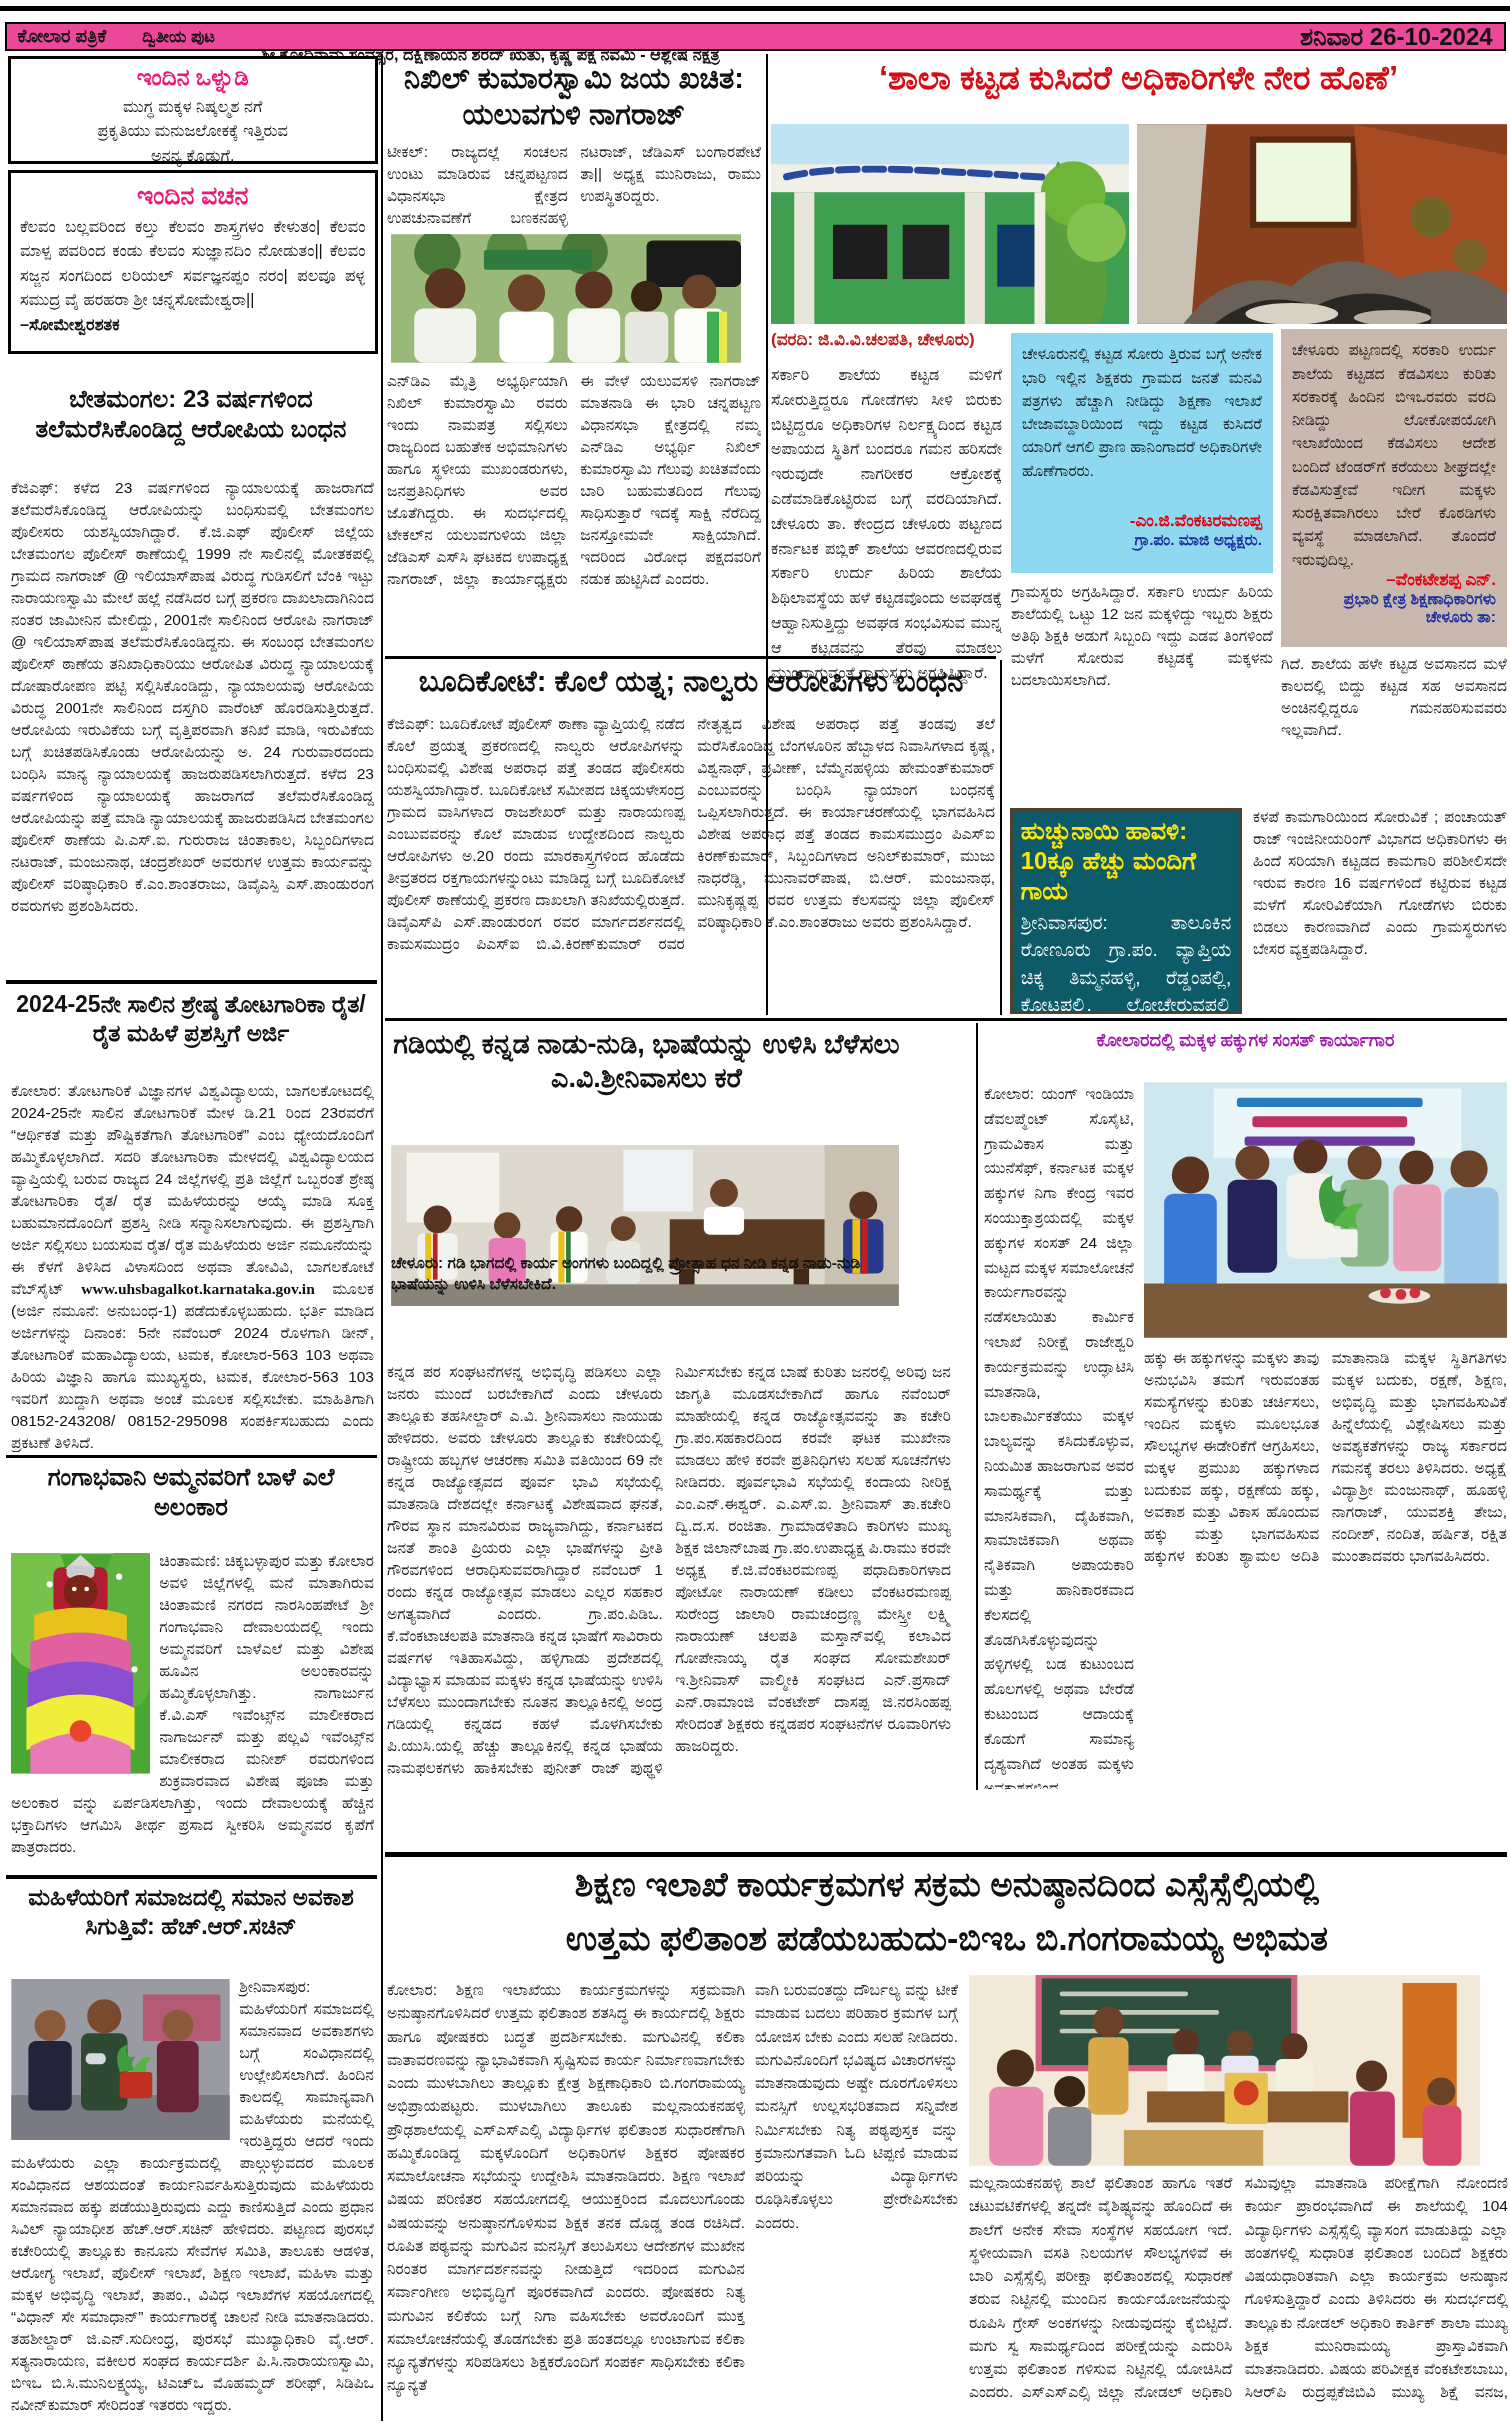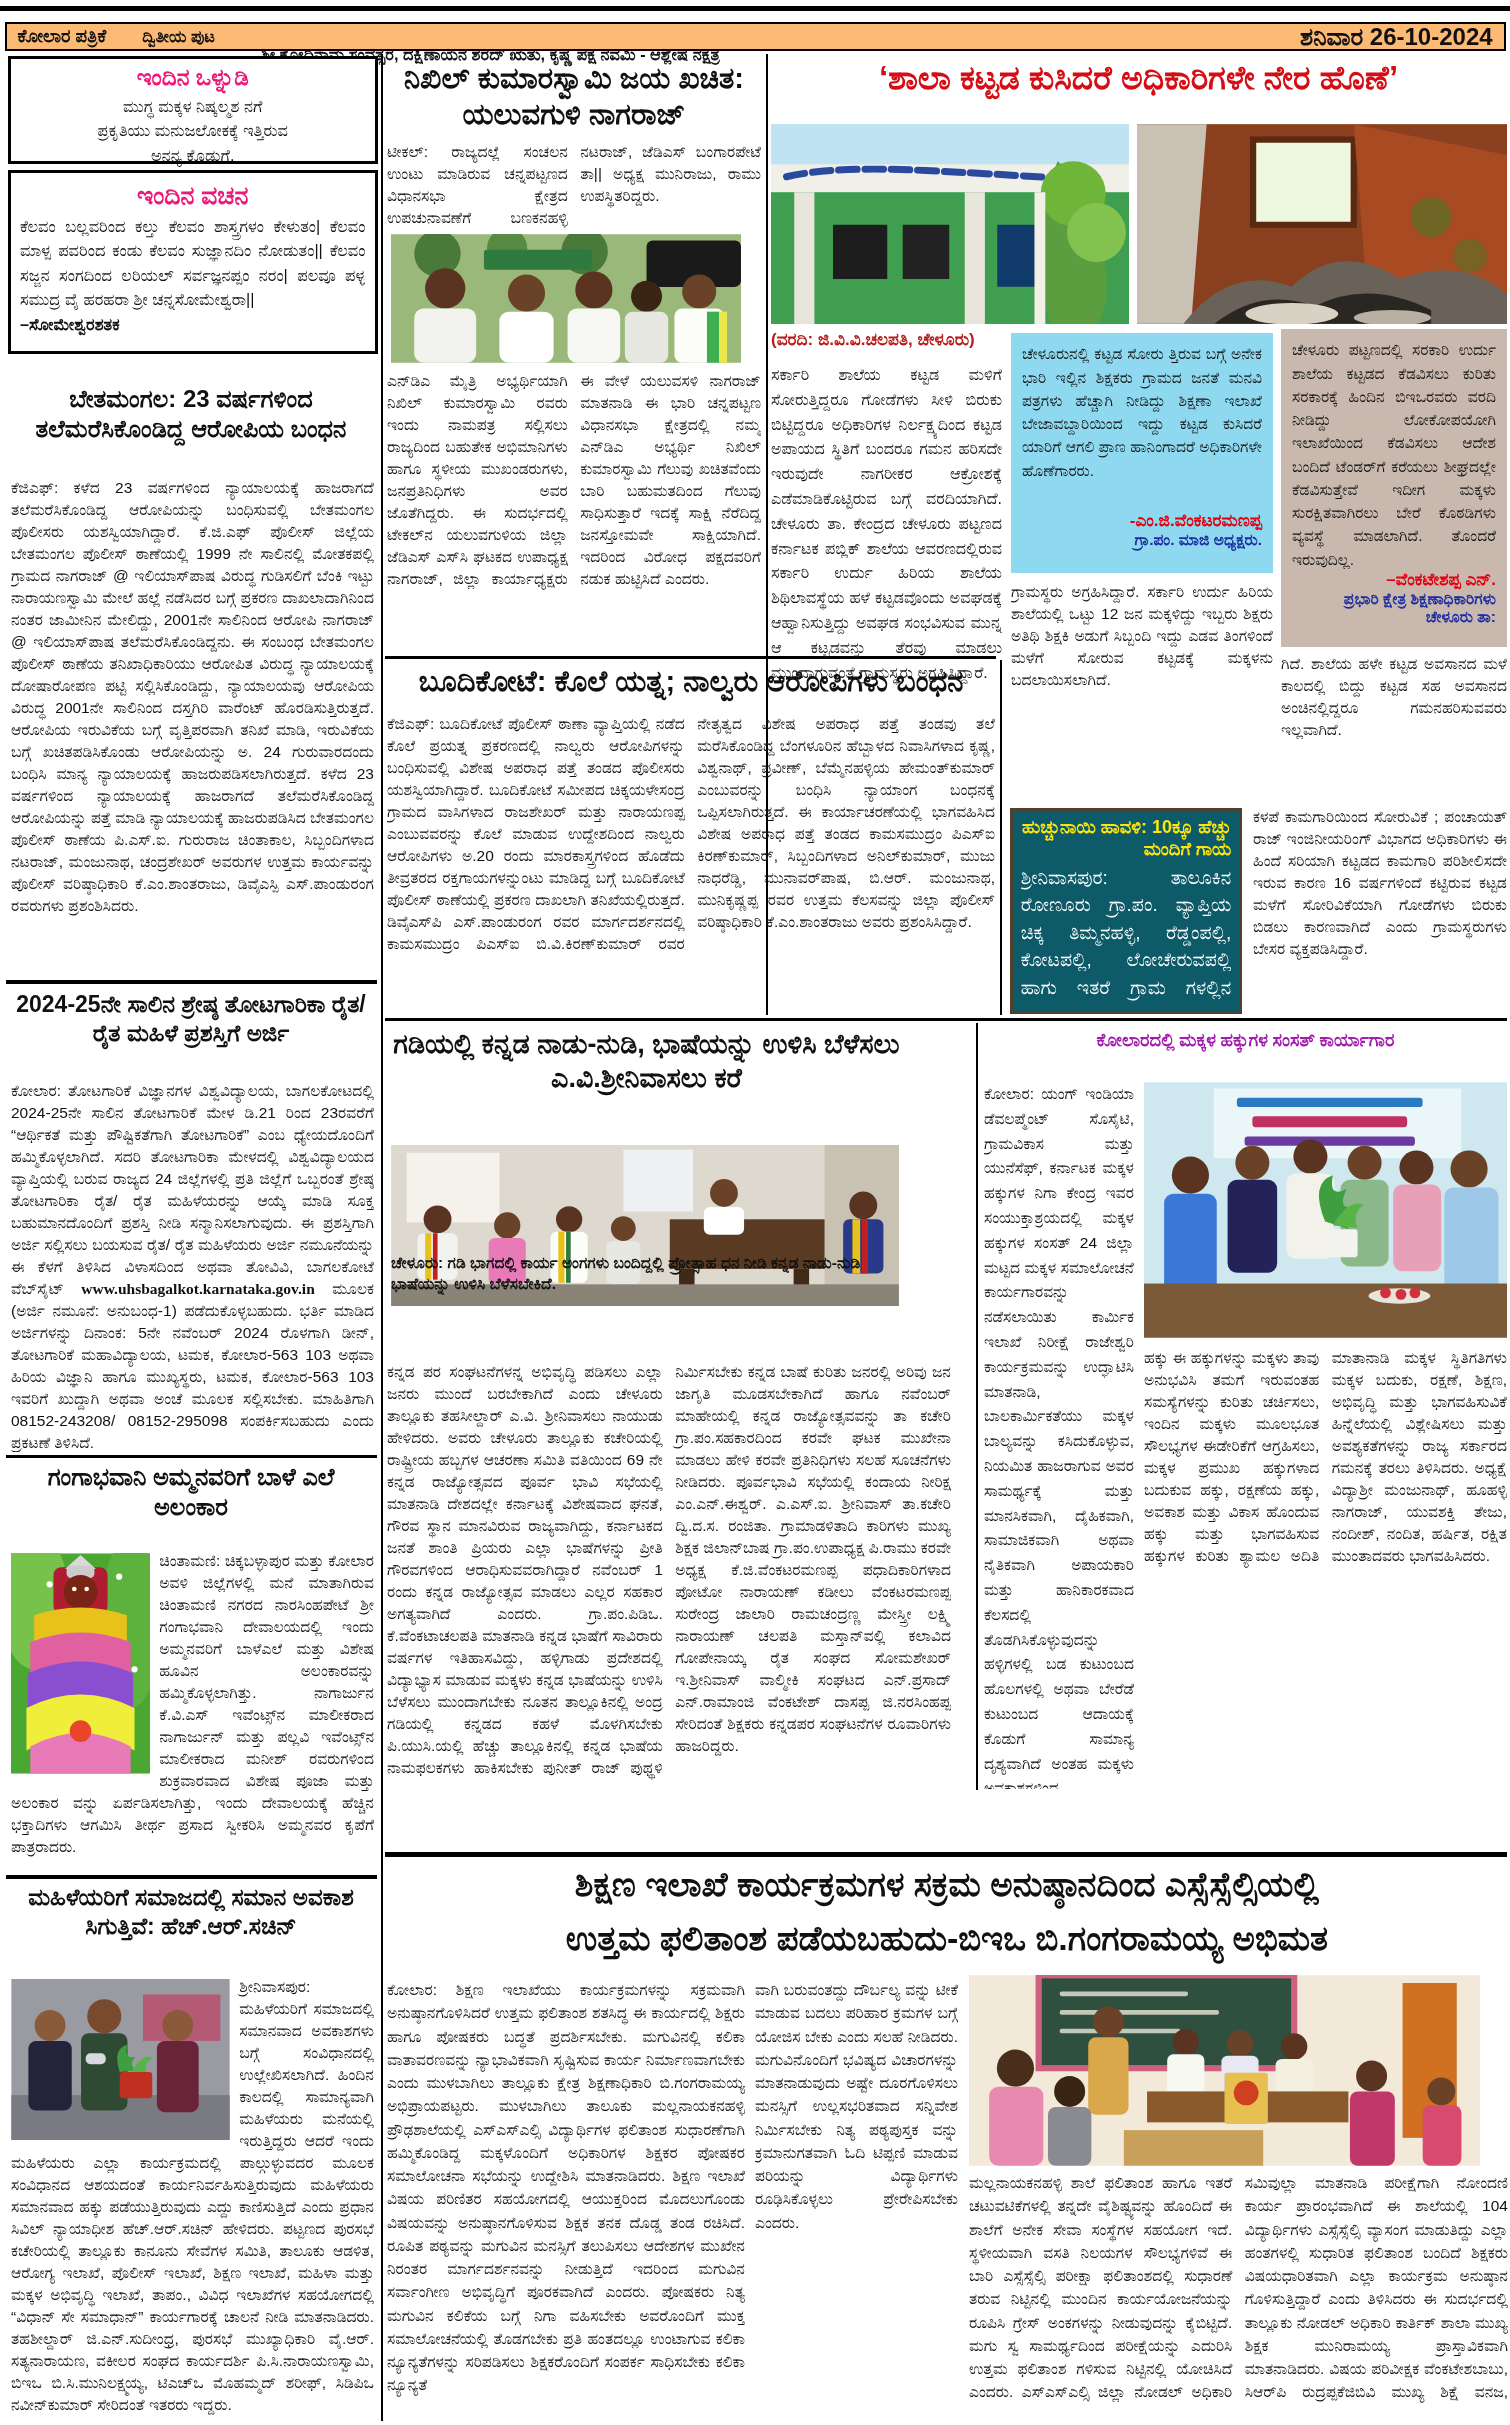--- a/index.html
+++ b/index.html
@@ -9,21 +9,21 @@
   }
   .abs{position:absolute;}
   .txt{overflow:hidden;text-align:justify;font-size:15.5px;line-height:1.42;}
   .c2{column-count:2;column-gap:12.4px;}
   .hl{font-weight:bold;text-align:center;line-height:1.25;overflow:hidden;}
   .rule-h{background:#000;position:absolute;}
   .rule-v{background:#000;position:absolute;width:1.5px;}
   .boxed{border:3.9px solid #000;box-sizing:border-box;background:#fff;}
   .qt-title{font-weight:bold;text-align:center;font-size:26px;color:#ee1878;margin:4.6px 0 3.1px 0;}
   .qt-line{text-align:center;font-size:18px;line-height:1.5;}
-  .masthead{border:2.3px solid #000;box-sizing:border-box;display:flex;align-items:center;padding:0 11px;background:#fdba74;}
+  .masthead{border:2.3px solid #000;box-sizing:border-box;display:flex;align-items:center;padding:0 11px;background:#ec4899;}
   .photo{overflow:hidden;box-sizing:border-box;}
   .sig-name{color:#e3000f;font-weight:bold;text-align:right;font-size:17px;}
   .sig-role{color:#1e2ea0;font-weight:bold;text-align:right;font-size:15.5px;}
   svg{display:block;}
 </style>
 </head>
 <body>
 
 <div class="rule-h" style="left:0;top:6.2px;width:1510px;height:4.6px;"></div>
 
@@ -198,21 +198,21 @@
 
 <div class="abs" style="left:1281px;top:329px;width:226px;height:318px;background:#c8b8ae;padding:9.3px 11px;box-sizing:border-box;overflow:hidden;">
   <div class="txt" style="font-size:15.5px;line-height:1.5;height:232px;">ಚೇಳೂರು ಪಟ್ಟಣದಲ್ಲಿ ಸರಕಾರಿ ಉರ್ದು ಶಾಲೆಯ ಕಟ್ಟಡದ ಕೆಡವಿಸಲು ಕುರಿತು ಸರಕಾರಕ್ಕೆ ಹಿಂದಿನ ಬಿಇಒರವರು ವರದಿ ನೀಡಿದ್ದು ಲೋಕೋಪಯೋಗಿ ಇಲಾಖೆಯಿಂದ ಕೆಡವಿಸಲು ಆದೇಶ ಬಂದಿದೆ ಟೆಂಡರ್‌ಗೆ ಕರೆಯಲು ಶೀಘ್ರದಲ್ಲೇ ಕೆಡವಿಸುತ್ತೇವೆ ಇದೀಗ ಮಕ್ಕಳು ಸುರಕ್ಷಿತವಾಗಿರಲು ಬೇರೆ ಕೊಠಡಿಗಳು ವ್ಯವಸ್ಥೆ ಮಾಡಲಾಗಿದೆ. ತೊಂದರೆ ಇರುವುದಿಲ್ಲ.</div>
   <div class="sig-name">–ವೆಂಕಟೇಶಪ್ಪ ಎನ್.</div>
   <div class="sig-role">ಪ್ರಭಾರಿ ಕ್ಷೇತ್ರ ಶಿಕ್ಷಣಾಧಿಕಾರಿಗಳು</div>
   <div class="sig-role">ಚೇಳೂರು ತಾ:</div>
 </div>
 <div class="abs txt" style="left:1281px;top:653px;width:226px;height:149px;font-size:15.5px;">ಗಿದೆ. ಶಾಲೆಯ ಹಳೇ ಕಟ್ಟಡ ಅವಸಾನದ ಮಳೆ ಕಾಲದಲ್ಲಿ ಬಿದ್ದು ಕಟ್ಟಡ ಸಹ ಅವಸಾನದ ಅಂಚಿನಲ್ಲಿದ್ದರೂ ಗಮನಹರಿಸುವವರು ಇಲ್ಲವಾಗಿದೆ.</div>
 
 <div class="abs" style="left:1010px;top:808px;width:232px;height:206px;background:#0d5a69;border:3.1px solid #50412e;box-sizing:border-box;padding:4.6px 7.7px;overflow:hidden;">
-  <div style="color:#ffe60a;font-weight:bold;font-size:18px;text-align:right;line-height:1.25;">ಹುಚ್ಚುನಾಯಿ ಹಾವಳಿ: 10ಕ್ಕೂ ಹೆಚ್ಚು ಮಂದಿಗೆ ಗಾಯ</div>
+  <div style="color:#ffe60a;font-weight:bold;font-size:24px;text-align:left;line-height:1.25;">ಹುಚ್ಚುನಾಯಿ ಹಾವಳಿ: 10ಕ್ಕೂ ಹೆಚ್ಚು ಮಂದಿಗೆ ಗಾಯ</div>
   <div class="txt" style="color:#ffffff;font-size:19px;line-height:1.45;height:139px;margin-top:3.1px;">ಶ್ರೀನಿವಾಸಪುರ: ತಾಲೂಕಿನ ರೋಣೂರು ಗ್ರಾ.ಪಂ. ವ್ಯಾಪ್ತಿಯ ಚಿಕ್ಕ ತಿಮ್ಮನಹಳ್ಳಿ, ರೆಡ್ಡಂಪಲ್ಲಿ, ಕೋಟಪಲ್ಲಿ, ಲೋಚೇರುವಪಲ್ಲಿ ಹಾಗು ಇತರೆ ಗ್ರಾಮ ಗಳಲ್ಲಿನ 10ಕ್ಕೂ ಹೆಚ್ಚು ಮಂದಿಯನ್ನು ಹುಚ್ಚುನಾಯಿ ಕಚ್ಚಿ ಗಾಯಗೊಳಿಸಿರುವ ಘಟನೆ ನಡೆದಿದೆ.</div>
 </div>
 <div class="abs txt" style="left:1253px;top:806px;width:254px;height:208px;font-size:15.5px;">ಕಳಪೆ ಕಾಮಗಾರಿಯಿಂದ ಸೋರುವಿಕೆ ; ಪಂಚಾಯತ್ ರಾಜ್ ಇಂಜಿನೀಯರಿಂಗ್ ವಿಭಾಗದ ಅಧಿಕಾರಿಗಳು ಈ ಹಿಂದೆ ಸರಿಯಾಗಿ ಕಟ್ಟಡದ ಕಾಮಗಾರಿ ಪರಿಶೀಲಿಸದೇ ಇರುವ ಕಾರಣ 16 ವರ್ಷಗಳಿಂದೆ ಕಟ್ಟಿರುವ ಕಟ್ಟಡ ಮಳೆಗೆ ಸೋರಿವಿಕೆಯಾಗಿ ಗೋಡೆಗಳು ಬಿರುಕು ಬಿಡಲು ಕಾರಣವಾಗಿದೆ ಎಂದು ಗ್ರಾಮಸ್ಥರುಗಳು ಬೇಸರ ವ್ಯಕ್ತಪಡಿಸಿದ್ದಾರೆ.</div>
 
 <div class="rule-h" style="left:385px;top:1018px;width:1122px;height:3.1px;"></div>
 
 <div class="abs hl" style="left:391px;top:1028px;width:511px;height:110px;font-size:27px;">ಗಡಿಯಲ್ಲಿ ಕನ್ನಡ ನಾಡು-ನುಡಿ, ಭಾಷೆಯನ್ನು ಉಳಿಸಿ ಬೆಳೆಸಲು ಎ.ವಿ.ಶ್ರೀನಿವಾಸಲು ಕರೆ</div>
 <div class="abs photo" style="left:391px;top:1145px;width:508px;height:161px;">
   <svg width="508" height="161" viewBox="0 0 656 208">
     <rect width="656" height="208" fill="#ddd9cf"></rect>

